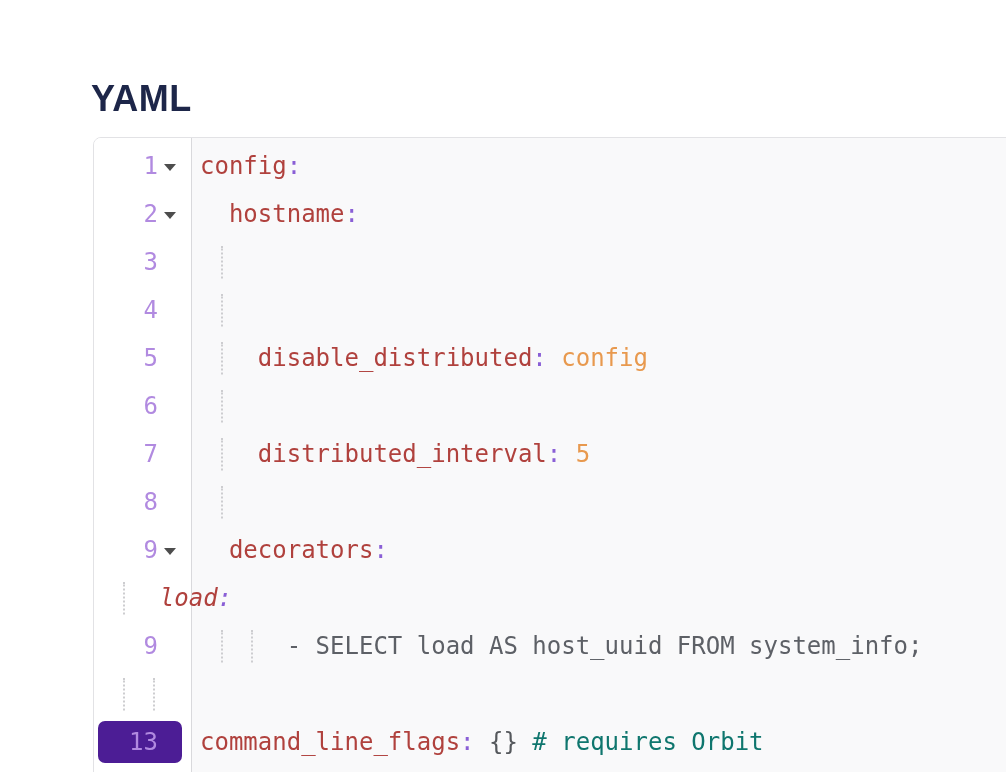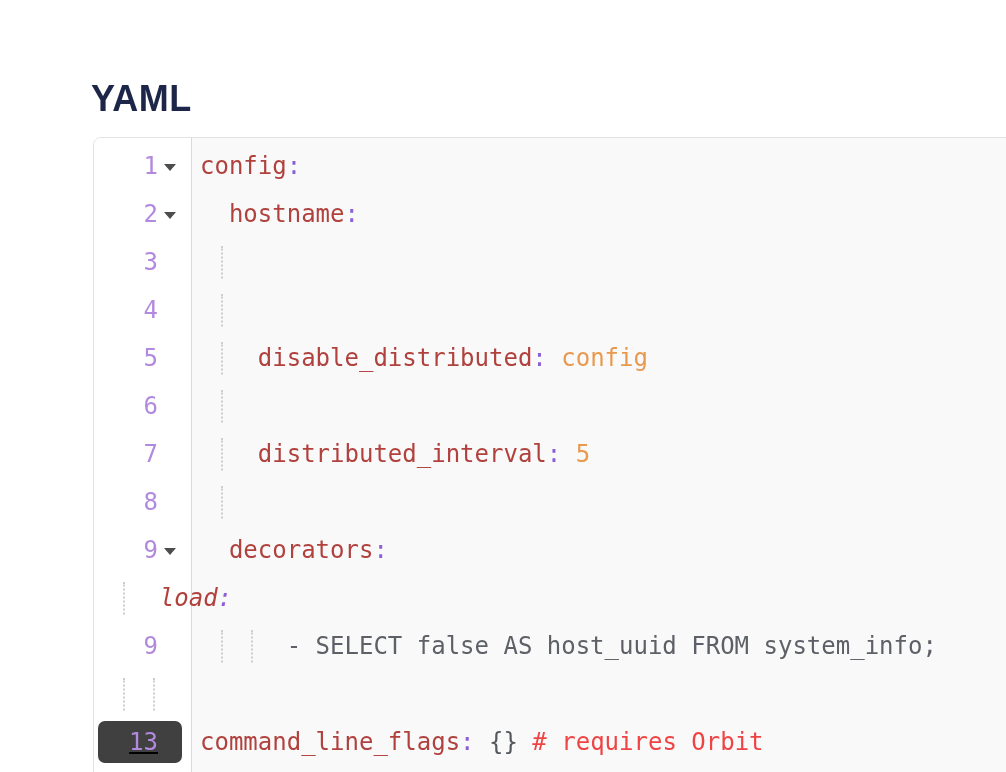--- a/index.html
+++ b/index.html
@@ -60,21 +60,21 @@
   }
   .gutter-inner {
     flex: 1;
     margin: 2px 10px 2px 4px;
     height: 42px;
     border-radius: 7px;
     display: flex;
     align-items: center;
     justify-content: flex-end;
   }
-  .gutter-inner.hl { background: #404040; text-decoration: underline; }
+  .gutter-inner.hl { background: #4c1d95; }
   .lnum {
     font-family: "DejaVu Sans Mono", monospace;
     font-size: 24px;
     color: #b18ae0;
     text-align: right;
   }
   .arrow-box {
     width: 24px;
     flex: 0 0 24px;
     display: flex;
@@ -108,21 +108,21 @@
     font-family: "DejaVu Sans Mono", monospace;
     font-size: 24px;
     white-space: pre;
     line-height: 48px;
   }
   .token-key     { color: #b0413d; }
   .token-colon   { color: #8a5fd6; }
   .token-str     { color: #5d6066; }
   .token-num     { color: #e8994e; }
   .token-punct   { color: #55585c; }
-  .token-comment { color: #ef4444; }
+  .token-comment { color: #0f766e; }
 </style>
 </head>
 <body>
 
 <h3 class="page-title">YAML</h3>
 
 <div class="editor">
   <div class="bg-gutter"></div>
   <div class="bg-code"></div>
   <div class="rows" id="editor-rows">
@@ -242,21 +242,21 @@
       <div class="row">
         <div class="gutter-cell">
           <div class="gutter-inner">
             <span class="lnum">9</span>
             <span class="arrow-box"></span>
           </div>
         </div>
         <div class="code-cell">
           <span class="guide" style="left: 29px;"></span>
           <span class="guide" style="left: 59px;"></span>
-          <span class="code-text" style="padding-left: 6ch;"><span class="token-str">- SELECT false AS host_uuid FROM system_info;</span></span>
+          <span class="code-text" style="padding-left: 6ch;"><span class="token-str">- SELECT load AS host_uuid FROM system_info;</span></span>
         </div>
       </div>
       <div class="row">
         <div class="code-cell">
           <span class="guide" style="left: 29px;"></span>
           <span class="guide" style="left: 59px;"></span>
         </div>
       </div>
       <div class="row">
         <div class="gutter-cell">

